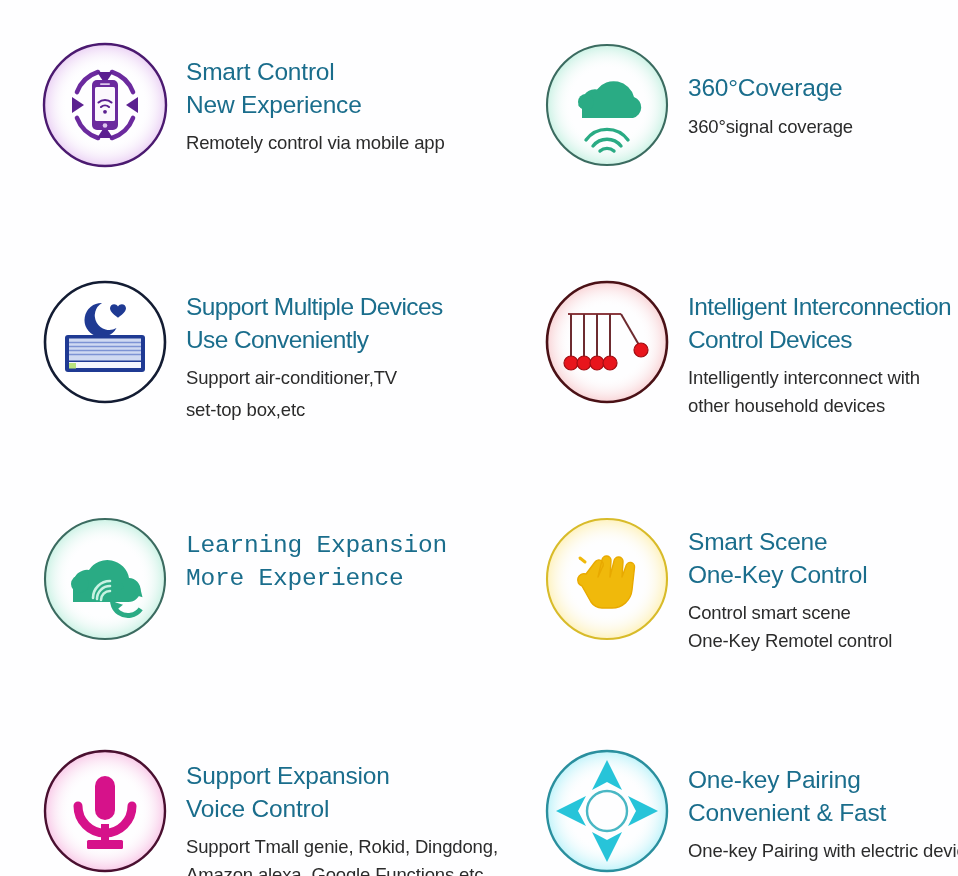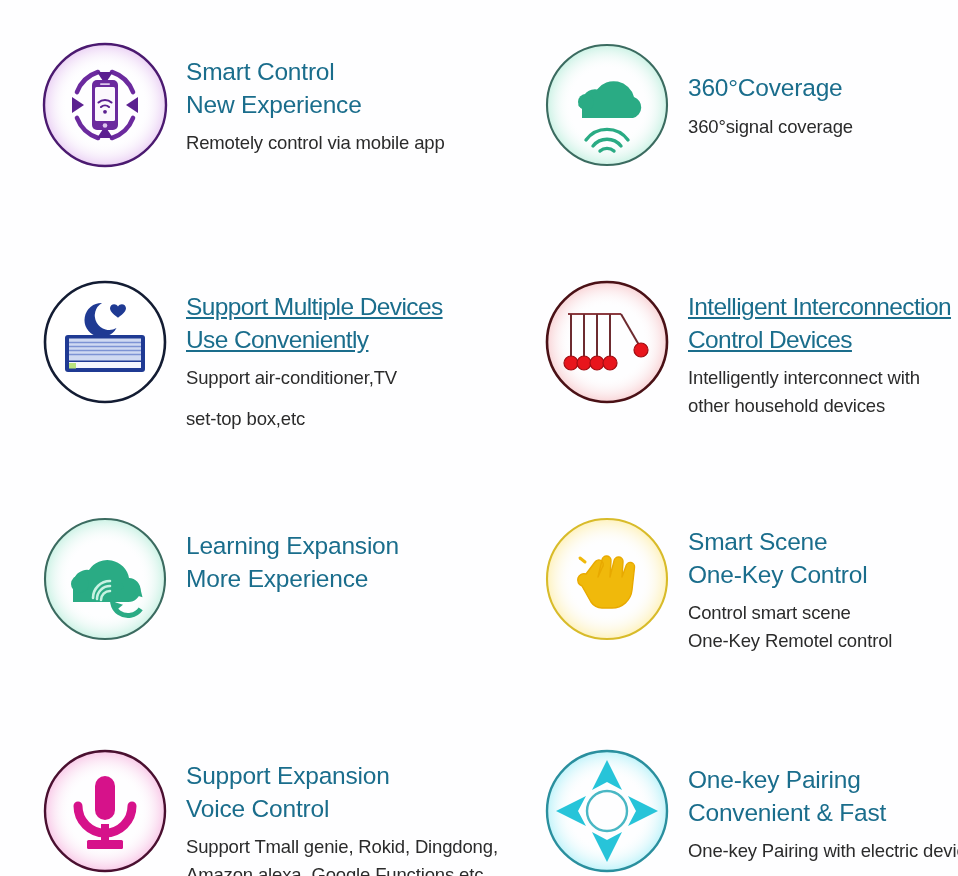--- a/index.html
+++ b/index.html
@@ -59,40 +59,40 @@
 
   .heading {
     color: #1a6d8c;
     font-size: 24.5px;
     line-height: 1.33;
     font-weight: 400;
     letter-spacing: -0.2px;
     white-space: nowrap;
   }
 
-  .heading.tight { letter-spacing: -0.6px; text-decoration: underline; }
+  .heading.tight { letter-spacing: -0.6px; }
 
   .desc {
     margin-top: 9px;
     color: #2b2b2b;
     font-size: 18.5px;
     line-height: 1.42;
     font-weight: 400;
     letter-spacing: -0.15px;
     white-space: nowrap;
   }
 
   
   .cell-r1c1 .text-col { padding-top: 16px; }
   .cell-r1c2 .text-col { padding-top: 32px; }
   .cell-r1c2 { padding-left: 10px; }
   .cell-r2c2 { padding-left: 10px; }
   .cell-r3c2 { padding-left: 10px; }
   .cell-r4c2 { padding-left: 10px; }
-  .cell-r3c1 .text-col { padding-top: 16px; }
+  .cell-r3c1 .text-col { padding-top: 16px; font-family: Liberation Mono, monospace; }
   .cell-r3c2 .text-col { padding-top: 12px; }
   .cell-r4c1 .text-col { padding-top: 14px; }
   .cell-r4c2 .text-col { padding-top: 18px; }
 </style>
 </head>
 <body>
 
 <div class="page">
   <div class="grid">
 
@@ -179,21 +179,21 @@
             <line x1="29" y1="77.5" x2="101" y2="77.5"></line>
           </g>
           <rect x="29" y="85" width="72" height="6" fill="#f4f6fd"></rect>
           <rect x="29" y="86" width="7" height="5.5" fill="#b9e37e"></rect>
         </svg>
       </div>
       <div class="text-col">
         <div class="heading tight">Support Multiple Devices</div>
         <div class="heading tight">Use Conveniently</div>
         <div class="desc">Support air-conditioner,TV</div>
-        <div class="desc" style="margin-top:15px">set-top box,etc</div>
+        <div class="desc" style="margin-top:6px">set-top box,etc</div>
       </div>
     </div>
 
     <div class="feature cell-r2c2">
       <div class="icon-wrap">
         <svg width="130" height="130" viewBox="0 0 130 130">
           <defs>
             <radialGradient id="g4" cx="50%" cy="50%" r="50%">
               <stop offset="60%" stop-color="#ffffff" stop-opacity="0"></stop>
               <stop offset="100%" stop-color="#f2a0a4" stop-opacity="0.45"></stop>

